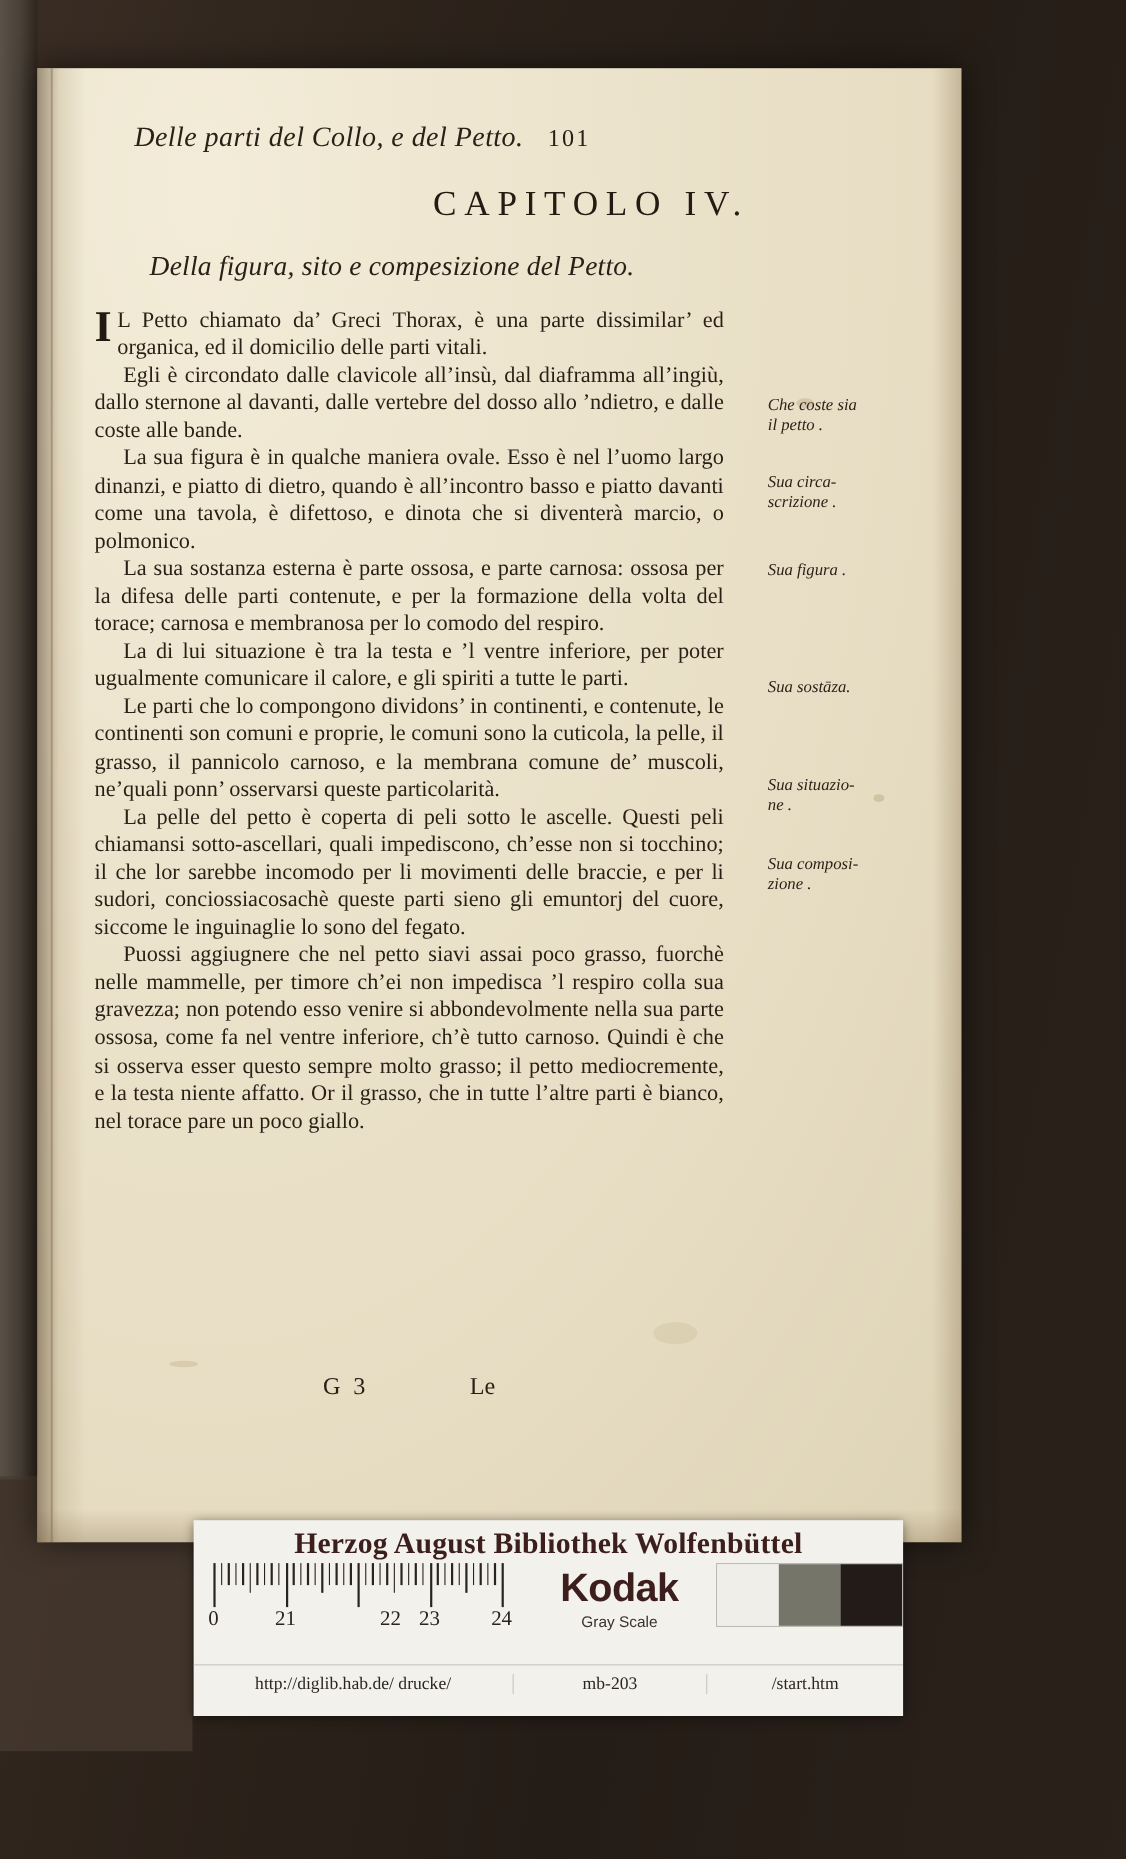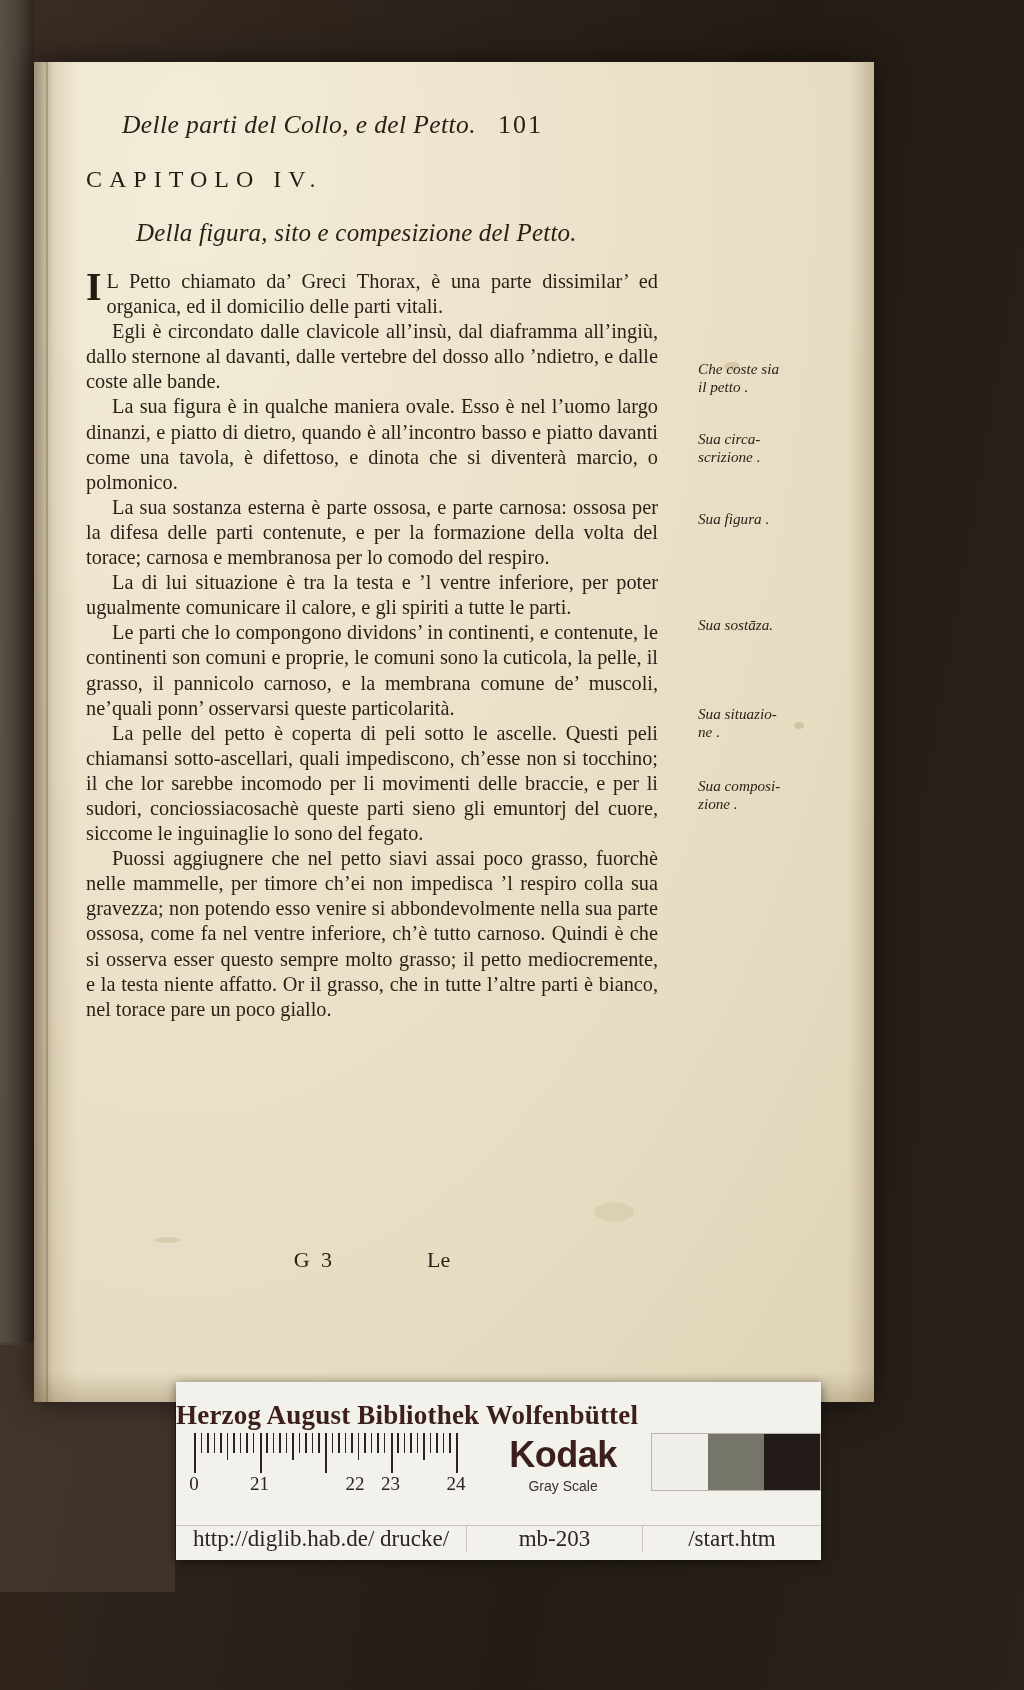--- a/index.html
+++ b/index.html
@@ -91,28 +91,28 @@
 
   #running-head {
     font-style: italic;
     font-size: 25.5px;
     letter-spacing: .4px;
     margin-left: 36px;
     white-space: nowrap;
   }
   #running-head .folio {
     font-style: normal;
-    font-size: 26px;
+    font-size: 22px;
     letter-spacing: 2px;
     margin-left: 22px;
   }
 
   #chapter-title {
-    text-align: left;
-    font-size: 24px;
+    text-align: right;
+    font-size: 32px;
     letter-spacing: 7px;
     margin-top: 26px;
     margin-right: 150px;
     color: #251b13;
   }
 
   #chapter-subtitle {
     font-style: italic;
     font-size: 25px;
     margin-top: 26px;
@@ -180,27 +180,27 @@
     position: absolute;
     left: 176px;
     top: 1382px;
     width: 645px;
     height: 178px;
     background: #f2f1ec;
     box-shadow: 0 2px 10px rgba(0,0,0,.5);
     overflow: hidden;
   }
   #target-title {
-    text-align: left;
+    text-align: center;
     font-family: "Liberation Serif", serif;
     font-weight: bold;
     font-size: 27px;
     color: #3c1f1c;
     letter-spacing: .2px;
-    padding-top: 18px;
+    padding-top: 6px;
   }
   #target-middle {
     display: flex;
     align-items: flex-start;
     height: 92px;
     margin-top: 2px;
   }
   #ruler-area {
     width: 292px;
     position: relative;
@@ -256,23 +256,23 @@
   #gray-patches {
     display: flex;
     width: 172px;
     height: 56px;
     border: 1px solid #b9b4ab;
   }
   #gray-patches div { flex: 1 1 0; }
 
   #target-footer {
     display: flex;
-    align-items: flex-start;
+    align-items: center;
     font-family: "Liberation Serif", serif;
-    font-size: 23px;
+    font-size: 16px;
     color: #2b2521;
     border-top: 1px solid #c9c5bc;
     height: 34px;
   }
   #target-footer .cell { text-align: center; }
   #url-left   { width: 290px; }
   #shelfmark  { width: 175px; border-left: 1px solid #c9c5bc; border-right: 1px solid #c9c5bc; }
   #url-right  { width: 178px; }
 </style>
 </head>

